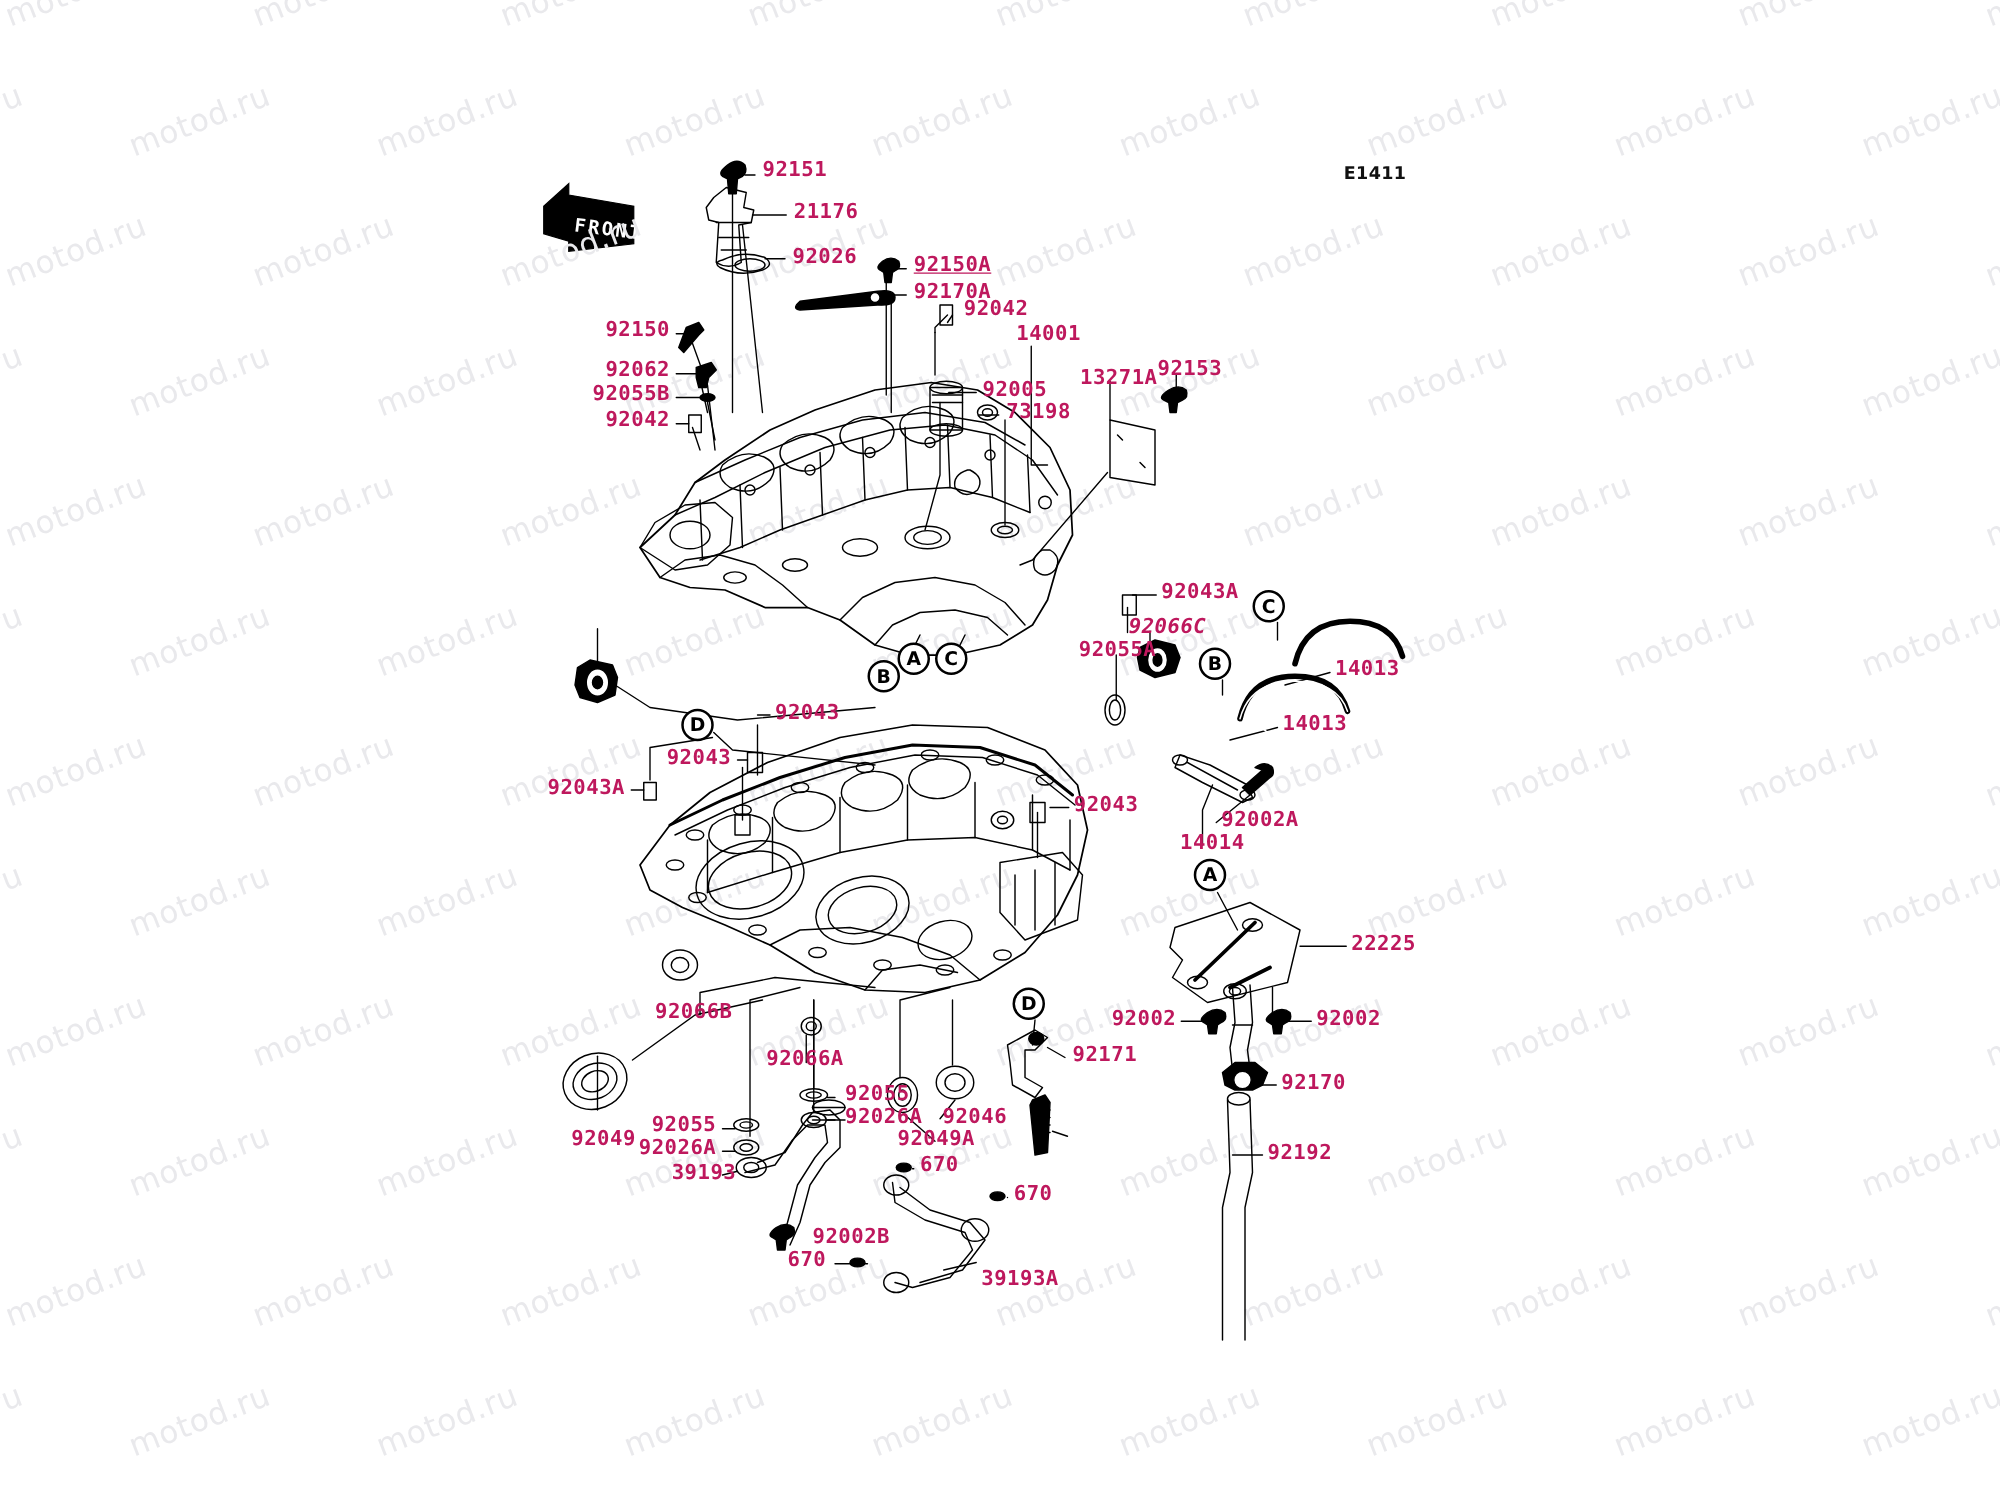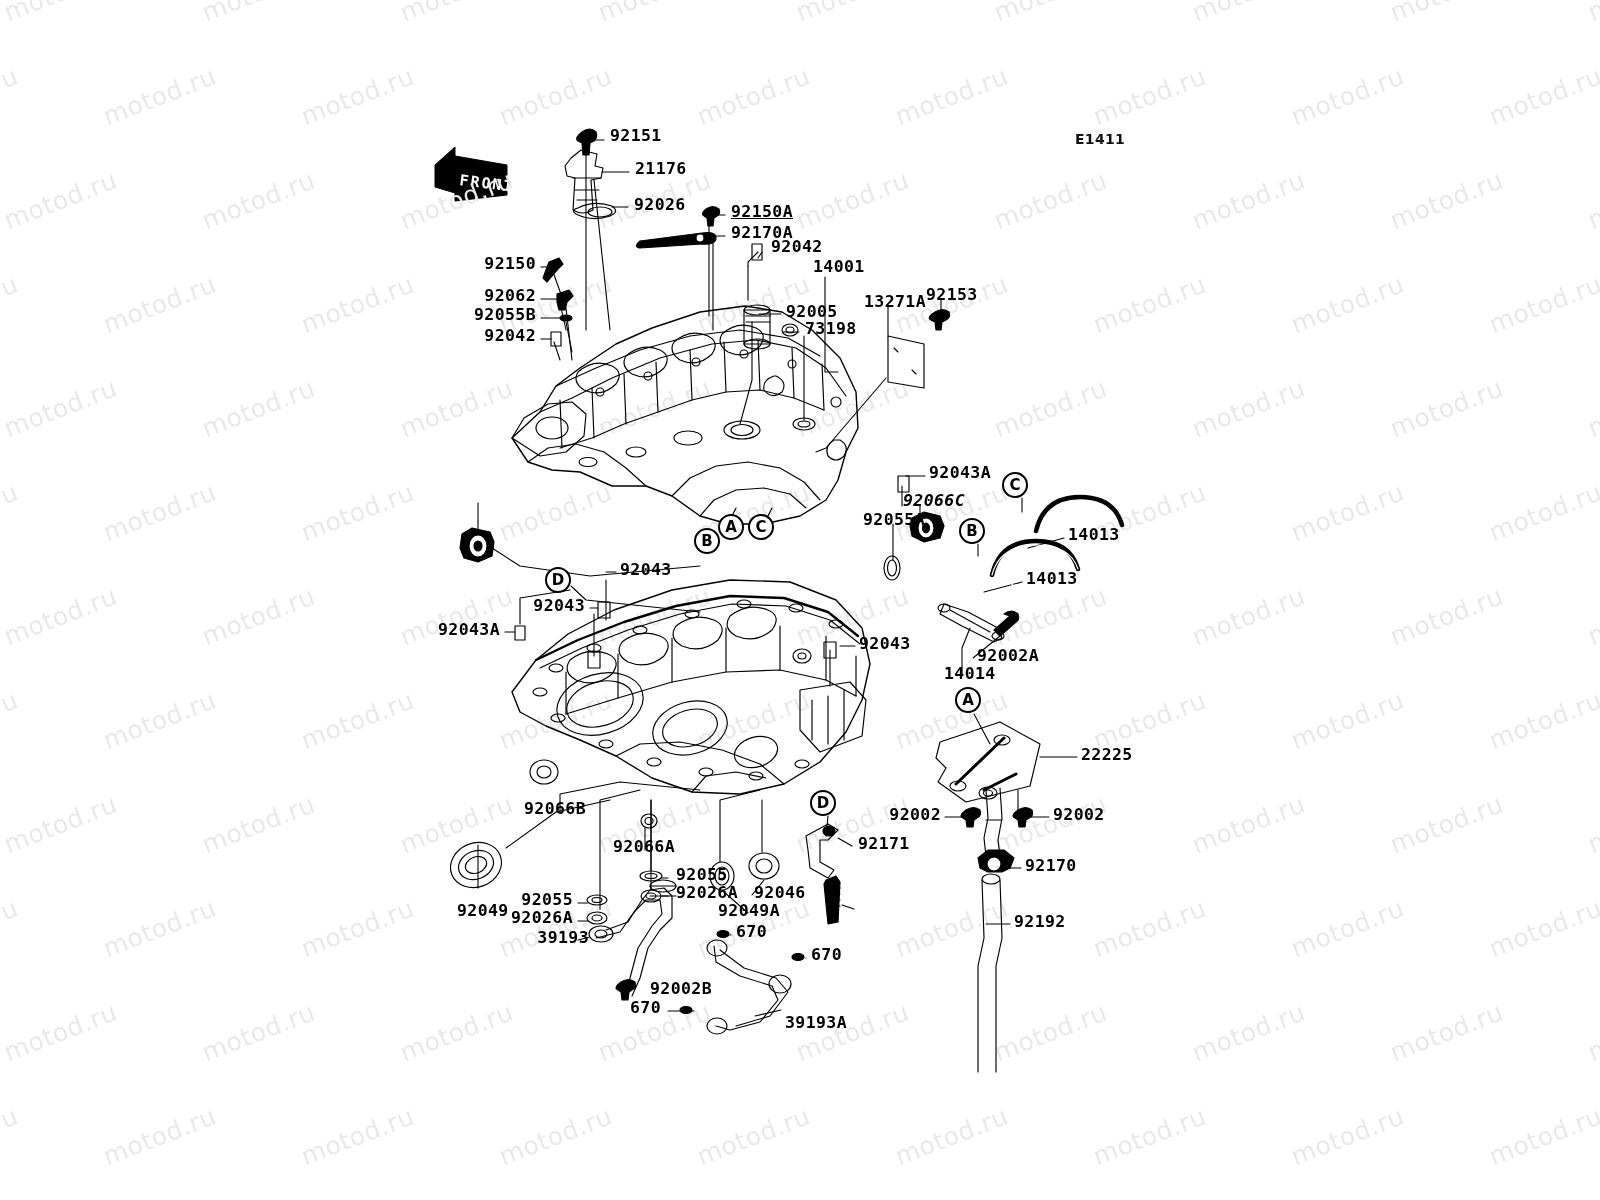--- a/index.html
+++ b/index.html
@@ -14,21 +14,21 @@
       font-family:"DejaVu Sans","Liberation Sans",sans-serif;
       font-size:25px;font-weight:400;letter-spacing:.5px;
       transform:rotate(-21deg);transform-origin:0 0;}
 
   
   #art{position:absolute;inset:0;z-index:2;}
   #art svg{position:absolute;left:0;top:0;}
 
   
   #labels{position:absolute;inset:0;z-index:4;}
-  .lbl{position:absolute;color:#000000;font-weight:bold;
+  .lbl{position:absolute;color:#be185d;font-weight:bold;
        font-family:"DejaVu Sans Mono","Liberation Mono",monospace;
        font-size:16.5px;letter-spacing:.4px;white-space:pre;line-height:1.45;}
   .lbl.r{text-align:right;}
   .code{position:absolute;font-family:"DejaVu Sans","Liberation Sans",sans-serif;
         font-weight:bold;font-size:14px;color:#111;letter-spacing:.3px;}
   .balloon{position:absolute;width:26px;height:26px;border:2px solid #000;
         border-radius:50%;background:#fff;color:#000;font-weight:bold;
         font-family:"DejaVu Sans","Liberation Sans",sans-serif;font-size:15px;
         display:flex;align-items:center;justify-content:center;box-sizing:border-box;}
   

